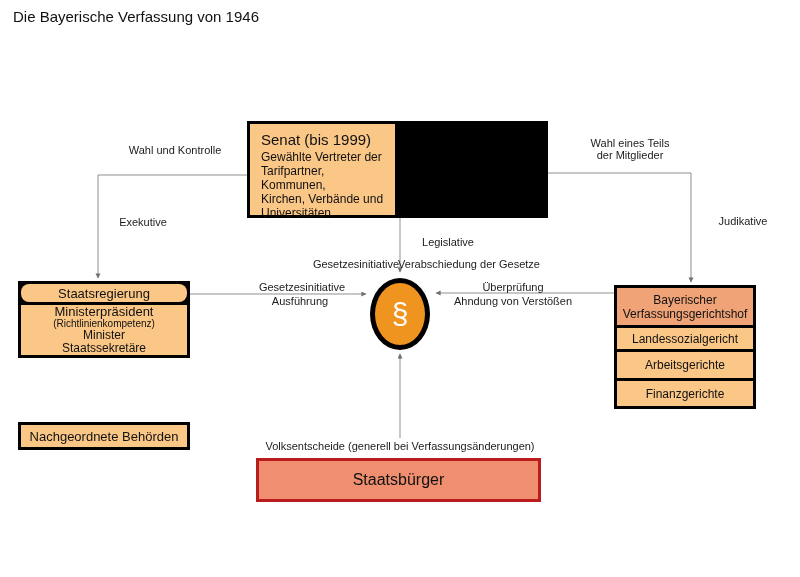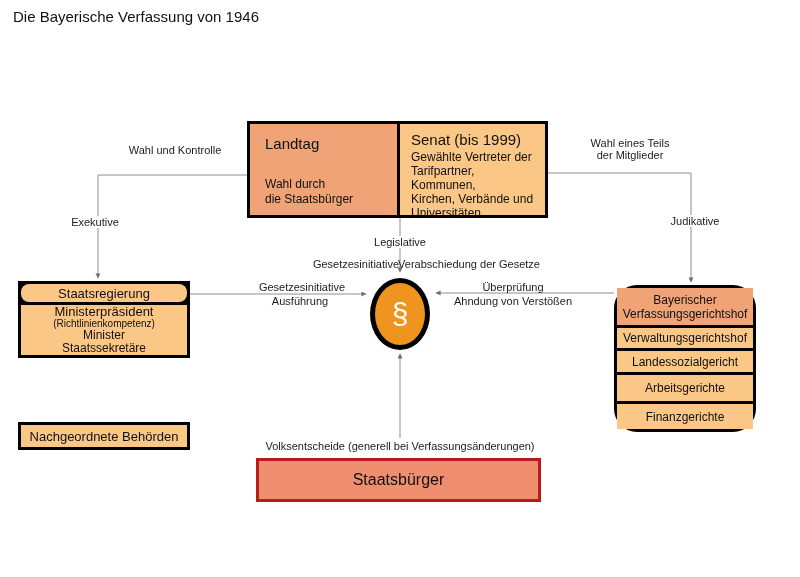--- a/index.html
+++ b/index.html
@@ -5,21 +5,21 @@
   html,body{margin:0;padding:0;background:#fff;}
   #canvas{
     position:relative;width:800px;height:577px;background:#ffffff;
     font-family:"Liberation Sans","DejaVu Sans",sans-serif;color:#111;
     overflow:hidden;
   }
   #wires{position:absolute;left:0;top:0;width:800px;height:577px;z-index:0;pointer-events:none;}
   .abs{position:absolute;box-sizing:border-box;}
   .lbl{position:absolute;font-size:11px;line-height:12px;color:#1c1c1c;white-space:nowrap;z-index:2;}
   .ctr{transform:translateX(-50%);text-align:center;}
-  .onwire{background:#fff;padding:0 3px;}
+  .onwire{background:#fff;padding:0 3px;margin-left:48px;}
   .ml{white-space:pre-line;}
   
   .blkgrid{background:#000;display:flex;z-index:1;}
   #top-pair{left:247px;top:121px;width:301px;height:97px;padding:3px;gap:3px;}
   .cell{box-sizing:border-box;}
   #landtag-cell{width:147px;background:#efa377;display:flex;flex-direction:column;padding:12px 6px 8px 15px;}
   #landtag-title{font-size:15px;line-height:16px;}
   #landtag-body{font-size:12px;line-height:15px;margin-top:auto;}
   #senat-cell{width:145px;background:#fbc787;padding:7px 6px 6px 11px;}
   #senat-title{font-size:15px;line-height:17px;margin-bottom:2px;}
@@ -28,21 +28,21 @@
   #gov-pair{left:18px;top:281px;width:172px;flex-direction:column;padding:3px;gap:3px;}
   #gov-head{background:#fbc787;height:18px;display:flex;align-items:center;justify-content:center;font-size:13px;border-radius:8px;}
   #gov-members{background:#fbc787;height:50px;display:flex;flex-direction:column;align-items:center;justify-content:center;text-align:center;}
   .m-l1{font-size:13px;line-height:13px;}
   .m-l2{font-size:10px;line-height:11px;}
   .m-l3,.m-l4{font-size:12px;line-height:13px;}
   .plainbox{border:3px solid #000;background:#fbc787;display:flex;align-items:center;justify-content:center;font-size:13px;text-align:center;z-index:1;}
   #ministerien-box{left:18px;top:378px;width:172px;height:27px;}
   #nachgeordnete-box{left:18px;top:422px;width:172px;height:28px;}
   
-  #jud-stack{left:614px;top:285px;width:142px;flex-direction:column;padding:3px;gap:3px;border-radius:23px;}
+  #jud-stack{left:614px;top:285px;width:142px;flex-direction:column;padding:3px;gap:3px;}
   .jud-cell{background:#fbc787;display:flex;align-items:center;justify-content:center;text-align:center;font-size:12px;line-height:14px;}
   .jud-cell.salmon{background:#efa377;}
   
   #citizens-box{left:256px;top:458px;width:285px;height:44px;border:3px solid #b91c1c;background:#f08e70;display:flex;align-items:center;justify-content:center;font-size:16px;z-index:1;}
   
   #para-circle{left:370px;top:278px;width:60px;height:72px;border:5px solid #000;border-radius:50%;background:#f09420;display:flex;align-items:center;justify-content:center;z-index:1;}
   #para-glyph{color:#fff;font-size:30px;line-height:30px;}
   #page-title{left:13px;top:8px;font-size:15px;line-height:18px;}
 </style>
 </head>
@@ -62,25 +62,20 @@
       <path d="M400,218 L400,272" marker-end="url(#arr)"></path>
       <path d="M190,294 L366,294" marker-end="url(#arr)"></path>
       <path d="M614,293 L436,293" marker-end="url(#arr)"></path>
       <path d="M400,438 L400,354" marker-end="url(#arr)"></path>
     </g>
   </svg>
 
   <div class="abs" id="page-title">Die Bayerische Verfassung von 1946</div>
 
   <div class="abs blkgrid" id="top-pair">
-    <div class="cell" id="landtag-cell">
-      <div id="landtag-title">Landtag</div>
-      <div id="landtag-body" class="ml">Wahl durch
-die Staatsbürger</div>
-    </div>
     <div class="cell" id="senat-cell">
       <div id="senat-title">Senat (bis 1999)</div>
       <div id="senat-body" class="ml">Gewählte Vertreter der
 Tarifpartner, Kommunen,
 Kirchen, Verbände und
 Universitäten</div>
     </div>
   </div>
 
   <div class="abs blkgrid" id="gov-pair">
@@ -90,21 +85,20 @@
       <div class="m-l2">(Richtlinienkompetenz)</div>
       <div class="m-l3">Minister</div>
       <div class="m-l4">Staatssekretäre</div>
     </div>
   </div>
   <div class="abs plainbox" id="nachgeordnete-box">Nachgeordnete Behörden</div>
 
   <div class="abs blkgrid" id="jud-stack">
     <div class="cell jud-cell salmon ml" style="height:37px;">Bayerischer
 Verfassungsgerichtshof</div>
-    <div class="cell jud-cell ml" style="height:20px;">Verwaltungsgerichtshof</div>
     <div class="cell jud-cell ml" style="height:21px;">Landessozialgericht</div>
     <div class="cell jud-cell ml" style="height:26px;">Arbeitsgerichte</div>
     <div class="cell jud-cell ml" style="height:25px;">Finanzgerichte</div>
   </div>
 
   <div class="abs" id="citizens-box">Staatsbürger</div>
 
   <div class="abs" id="para-circle">
     <span id="para-glyph">§</span>
   </div>

